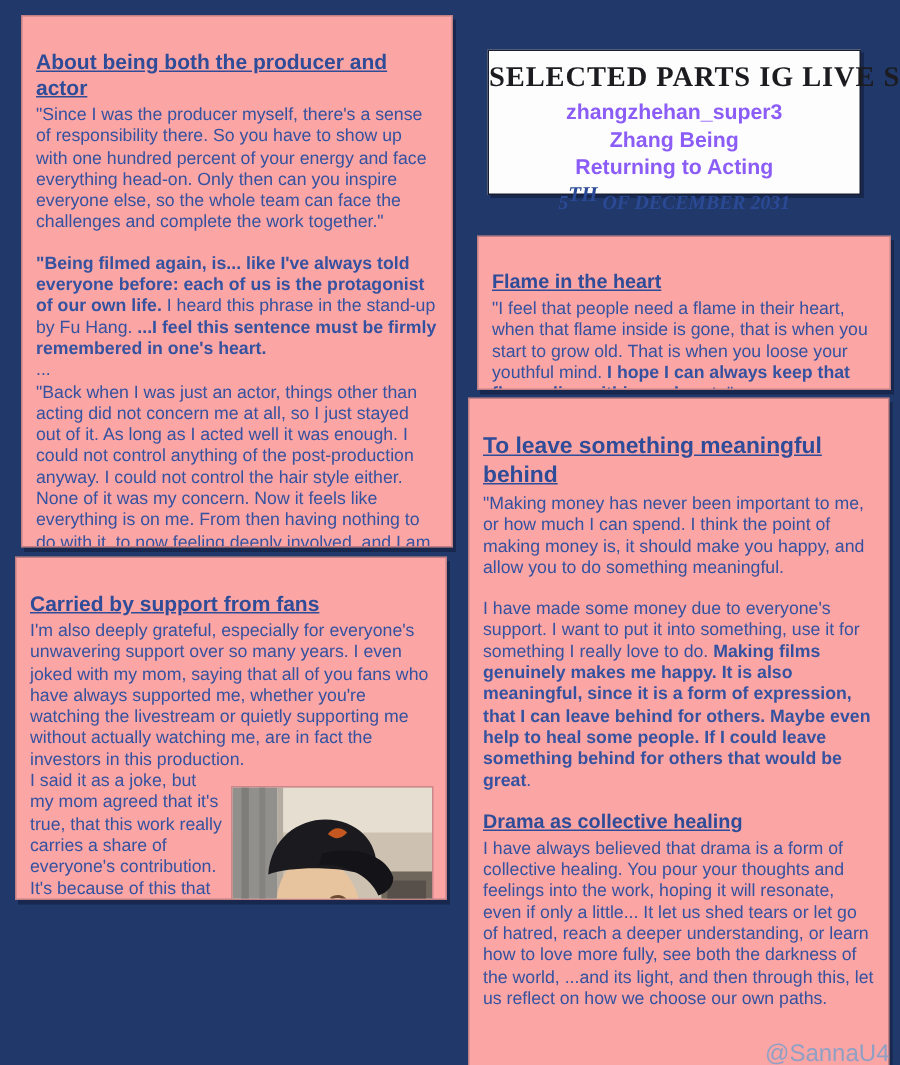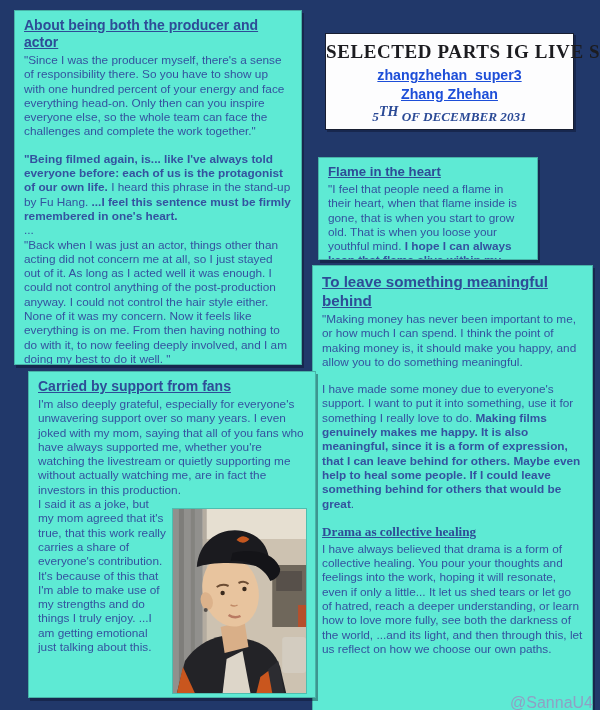--- a/index.html
+++ b/index.html
@@ -3,55 +3,55 @@
 <meta charset="utf-8">
 <style>
   html,body { margin:0; padding:0; }
   body {
     width:600px; height:710px; position:relative; overflow:hidden;
     background:#21386a;
     font-family:"Liberation Sans", sans-serif;
   }
   .box {
     position:absolute; box-sizing:border-box; overflow:hidden;
-    background:#5eead4; color:#34529f;
+    background:#fca5a5; color:#34529f;
     font-size:11.8px; line-height:14.3px;
-    padding:6px 9px;
+    padding:22px 9px;
     border:1px solid rgba(9,14,33,.25);
     box-shadow:2px 3px 0 rgba(9,14,33,.38);
   }
   .box p { margin:0; }
   .box p.mb { margin-bottom:13px; }
   .title {
     margin:0 0 2px 0; color:#2e4c97;
     font-weight:bold; text-decoration:underline;
   }
   .t-producer, .t-fans { font-size:14px; line-height:17px; }
   .t-flame, .t-drama { font-size:13.2px; line-height:16px; }
   .t-meaningful { font-size:15.2px; line-height:19px; }
-  .t-drama { margin-top:12px;font-family:Liberation Serif, serif; }
+  .t-drama { margin-top:12px; }
   .b { font-weight:bold; }
 
   .box-producer { left:14px; top:10px;  width:288px; height:355px; }
-  .box-fans     { left:28px; top:371px; width:288px; height:327px; }
-  .box-flame    { left:318px; top:157px; width:220px; height:103px; }
+  .box-fans     { left:10px; top:371px; width:288px; height:229px; }
+  .box-flame    { left:318px; top:157px; width:276px; height:103px; }
   .box-big      { left:312px; top:265px; width:281px; height:503px; }
 
   .header-card {
     position:absolute; left:325px; top:33px; width:249px; height:97px;
     box-sizing:border-box; background:#fdfdfe; text-align:center;
     border:1.5px solid #181e31; box-shadow:2px 2px 0 rgba(9,14,33,.38);
     padding-top:7px;
   }
   .banner {
     font-family:"Liberation Serif", serif; font-weight:bold;
     font-size:19px; letter-spacing:.6px; color:#1c1c20; margin-bottom:3px;
     white-space:nowrap;
   }
-  .hline { font-weight:bold; font-size:14.2px; line-height:18.5px; color:#1d4ed8;text-decoration:underline; }
+  .hline { font-weight:bold; font-size:14.2px; line-height:18.5px; color:#8b5cf6; }
   .hdate {
     font-family:"Liberation Serif", serif; font-style:italic; font-weight:bold;
     font-size:13.2px; color:#2b4a96; margin-top:1px;
   }
   .hdate sup { font-size:14px; }
 
   .photo {
     float:right; width:133px; height:184px; margin:12px 0 0 6px;
     outline:1px solid rgba(9,14,33,.2);
   }
@@ -69,21 +69,22 @@
   <h2 class="title t-producer">About being both the producer and actor</h2>
   <p class="mb">"Since I was the producer myself, there's a sense of responsibility there. So you have to show up with one hundred percent of your energy and face everything head-on. Only then can you inspire everyone else, so the whole team can face the challenges and complete the work together."</p>
   <p><span class="b">"Being filmed again, is... like I've always told everyone before: each of us is the protagonist of our own life.</span><span> I heard this phrase in the stand-up by Fu Hang. </span><span class="b">...I feel this sentence must be firmly remembered in one's heart.</span></p>
   <p>...</p>
   <p>"Back when I was just an actor, things other than acting did not concern me at all, so I just stayed out of it. As long as I acted well it was enough. I could not control anything of the post-production anyway. I could not control the hair style either. None of it was my concern. Now it feels like everything is on me. From then having nothing to do with it, to now feeling deeply involved, and I am doing my best to do it well. "</p>
 </section>
 
 <div class="header-card">
   <div class="banner">SELECTED PARTS IG LIVE STREAM</div>
   <div class="hline">zhangzhehan_super3</div>
-  <div class="hline">Zhang Zhehan</div>
+  <div class="hline">Zhang Being</div>
+  <div class="hline">Returning to Acting</div>
   <div class="hdate"><span>5</span><sup>TH</sup><span> OF DECEMBER 2031</span></div>
 </div>
 
 <section class="box box-flame">
   <h2 class="title t-flame">Flame in the heart</h2>
   <p><span>"I feel that people need a flame in their heart, when that flame inside is gone, that is when you start to grow old. That is when you loose your youthful mind. </span><span class="b">I hope I can always keep that flame alive within my heart.</span><span>  "</span></p>
 </section>
 
 <section class="box box-big">
   <h2 class="title t-meaningful">To leave something meaningful behind</h2>

